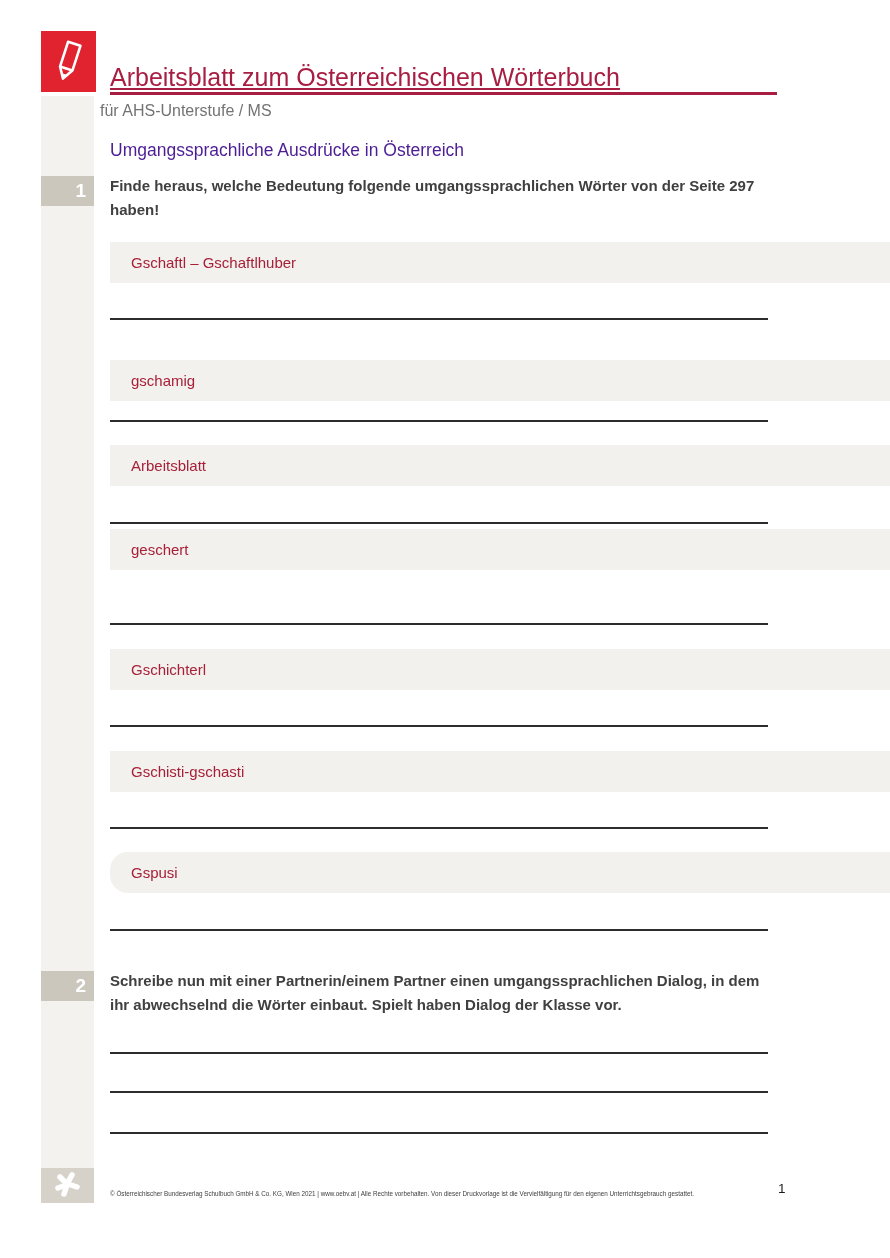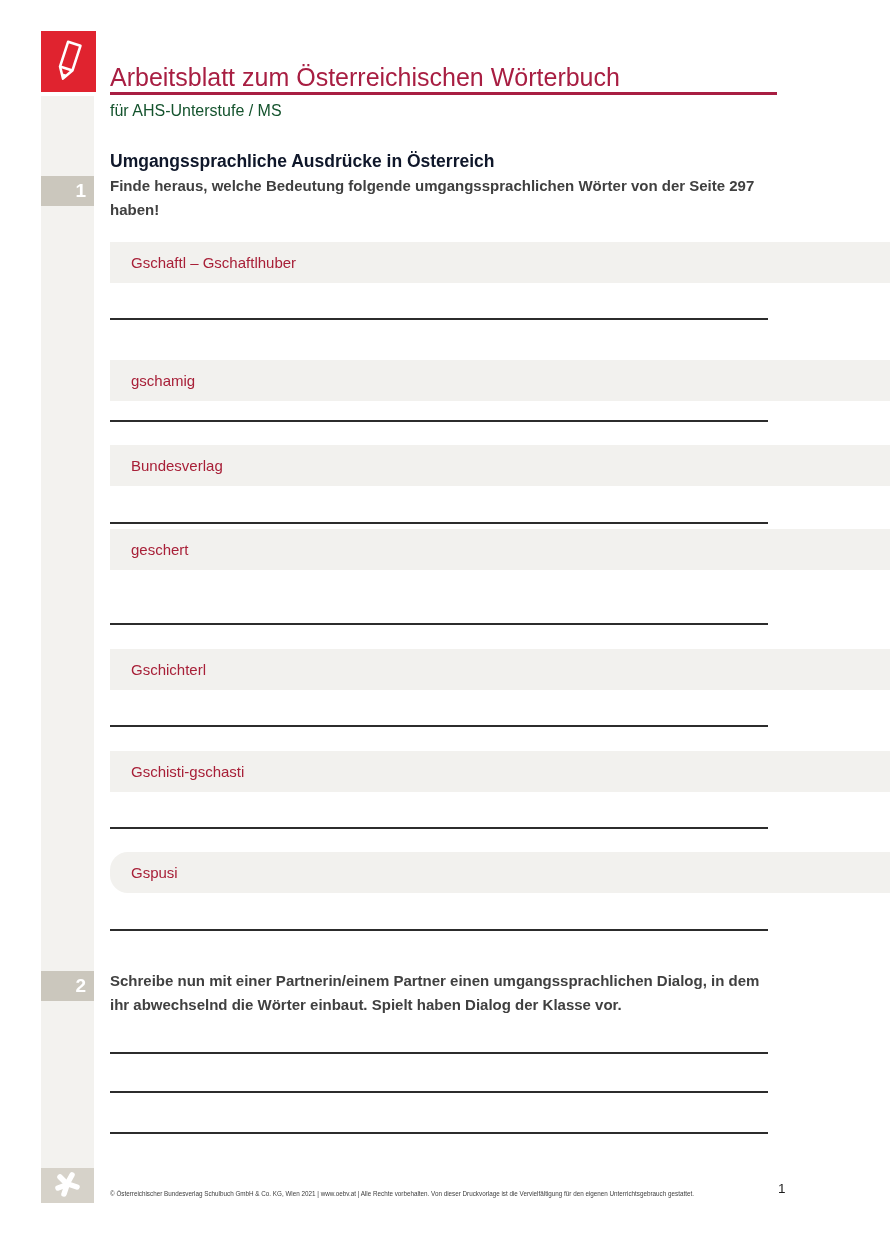--- a/index.html
+++ b/index.html
@@ -14,24 +14,24 @@
   .rail{position:absolute;left:41px;top:96px;width:53px;height:1107px;background:#f3f2ef;}
   .logo-box{position:absolute;left:41px;top:31px;width:55px;height:61px;background:#e0232f;
     display:flex;align-items:center;justify-content:center;}
   .task-num{position:absolute;left:41px;width:53px;height:30px;background:#cbc7bd;
     color:#ffffff;font-weight:bold;font-size:19px;line-height:30px;text-align:right;
     padding-right:8px;box-sizing:border-box;}
   .footer-icon-box{position:absolute;left:41px;top:1168px;width:53px;height:35px;background:#d6d2c9;
     display:flex;align-items:center;justify-content:center;}
 
   
-  .title{position:absolute;left:110px;top:63px;font-size:25px;font-weight:400;color:#a81e42;white-space:nowrap;}
+  .title{position:absolute;left:110px;top:63px;font-size:25px;font-weight:400;color:#a81e42;white-space:nowrap;text-decoration:underline;}
   .title-rule{position:absolute;left:110px;top:92px;width:667px;height:3px;background:#a81e42;}
-  .subtitle{position:absolute;left:110px;top:102px;font-size:16px;color:#14532d;}
-  .heading{position:absolute;left:110px;top:151px;font-size:17.5px;font-weight:bold;color:#0f172a;}
+  .subtitle{position:absolute;left:100px;top:102px;font-size:16px;color:#737373;}
+  .heading{position:absolute;left:110px;top:140px;font-size:17.5px;font-weight:normal;color:#4c1d95;}
 
   
   .instruction{position:absolute;left:110px;width:672px;font-size:15px;font-weight:bold;
     line-height:24px;color:#404040;}
 
   
   .term-box{position:absolute;left:110px;width:805px;height:41px;background:#f2f1ee;
     display:flex;align-items:center;}
   .term-box span{padding-left:21px;font-size:15px;color:#a82038;}
   .answer-line{position:absolute;left:110px;width:658px;height:0;border-top:2.5px solid #2c2c2c;}
@@ -72,21 +72,21 @@
     <span>Gschaftl – Gschaftlhuber</span>
   </div>
   <div class="answer-line" style="top:318px;"></div>
 
   <div class="term-box" style="top:360px;text-align:center;">
     <span>gschamig</span>
   </div>
   <div class="answer-line" style="top:420px;"></div>
 
   <div class="term-box" style="top:445px;">
-    <span>Bundesverlag</span>
+    <span>Arbeitsblatt</span>
   </div>
   <div class="answer-line" style="top:522px;"></div>
 
   <div class="term-box" style="top:529px;">
     <span>geschert</span>
   </div>
   <div class="answer-line" style="top:623px;"></div>
 
   <div class="term-box" style="top:649px;text-align:right;">
     <span>Gschichterl</span>

